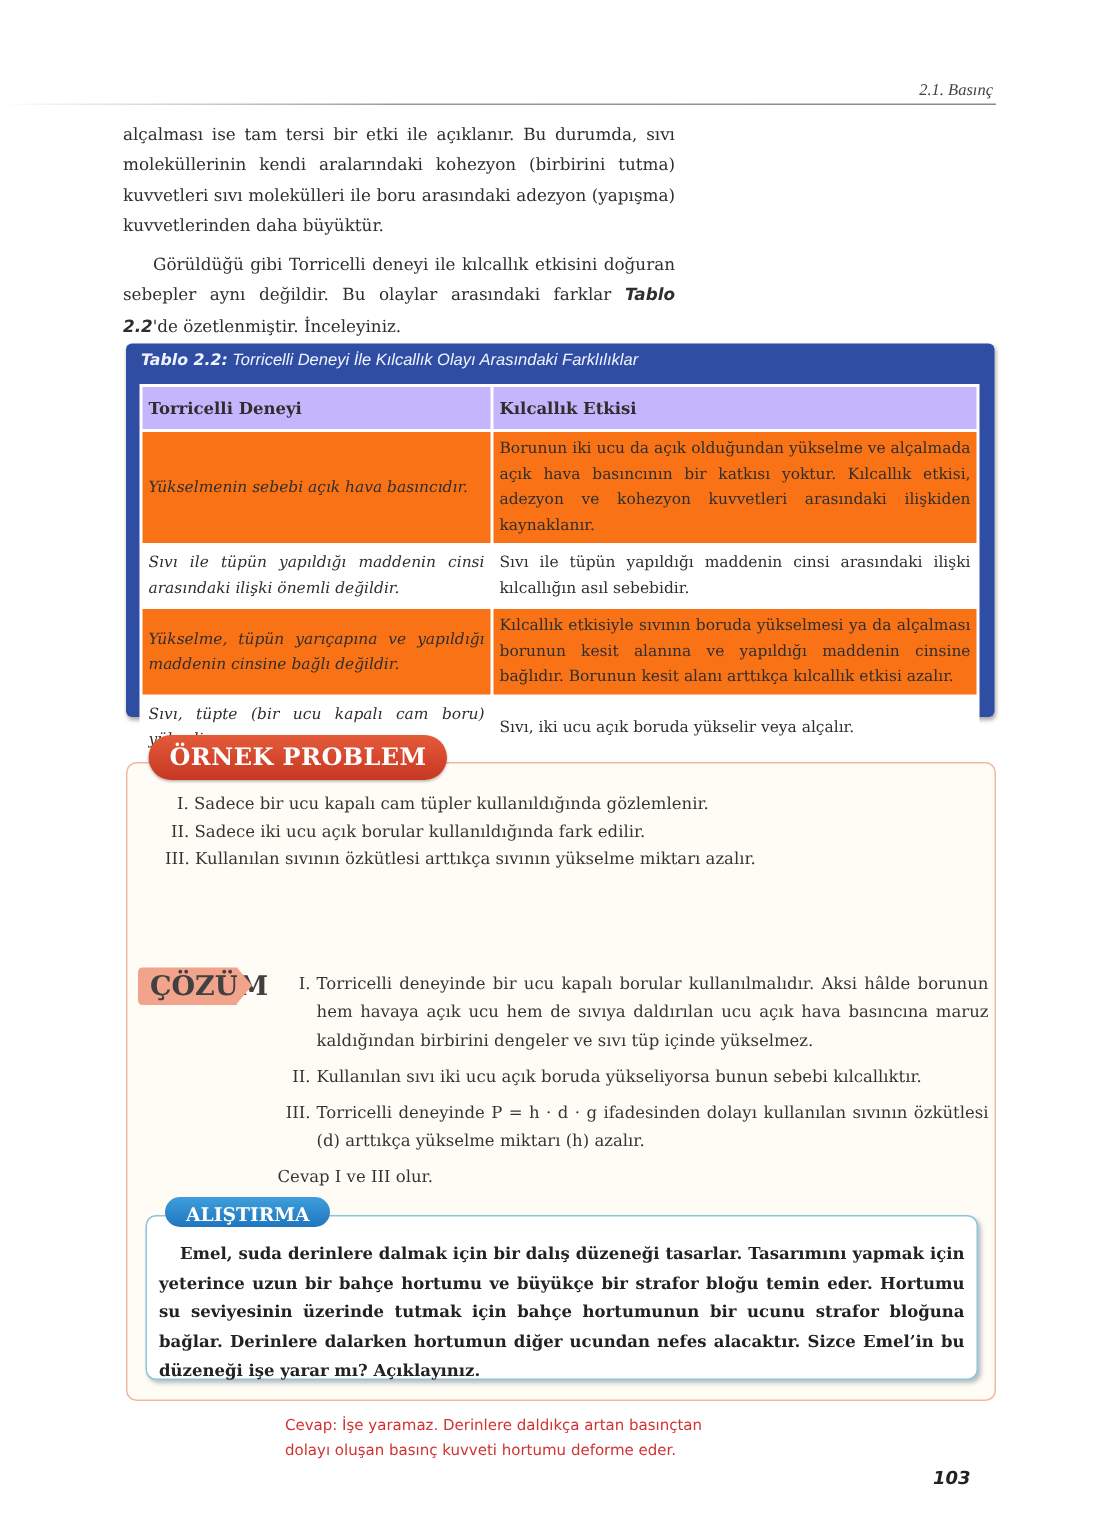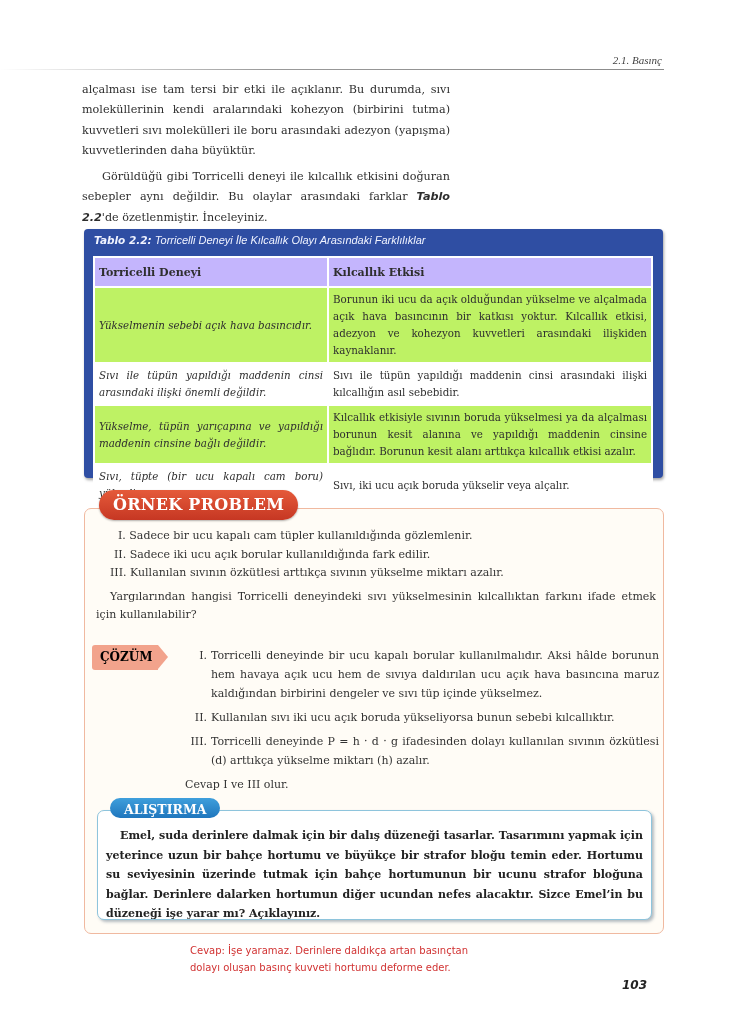--- a/index.html
+++ b/index.html
@@ -17,35 +17,35 @@
 
   .table-box { position:absolute; left:84px; top:229px; width:579px; height:249px; background:#2f4ea3;
                border-radius:4px; box-shadow:1px 2px 3px rgba(0,0,0,0.35); }
   .table-caption { position:absolute; left:10px; top:5px; font-family:"Liberation Sans", sans-serif;
                    font-style:italic; font-size:11px; color:#f0f3ff; }
   .table-caption b { font-family:"DejaVu Sans", sans-serif; font-weight:bold; font-size:10.5px; }
   table.cmp { position:absolute; left:9px; top:27px; width:560px; border-collapse:separate; border-spacing:2px;
               background:#ffffff; font-size:10.3px; line-height:17px; color:#2e2e2e; }
   table.cmp td, table.cmp th { padding:3px 4px; vertical-align:middle; text-align:justify; }
   table.cmp th { text-align:left; font-weight:bold; font-size:11px; padding:6px 4px 5px 4px; background:#c4b5fd; }
-  table.cmp tr.shade td { background:#bef264; }
+  table.cmp tr.shade td { background:#f97316; }
   table.cmp td.c1 { width:224px;font-style:italic; }
 
   .ornek-box { position:absolute; left:84px; top:508px; width:578px; height:424px; background:#fffcf6;
                border:1.5px solid #f0b9a0; border-radius:7px; }
   .ornek-tab { position:absolute; left:99px; top:490px; height:30px; padding:0 14px; background:linear-gradient(#e55a3a,#c63723);
                border-radius:15px; color:#fff; font-family:"DejaVu Serif", serif; font-weight:bold; font-size:16px;
                line-height:30px; letter-spacing:0.3px; box-shadow:0 1px 2px rgba(0,0,0,0.3); }
   .problem { position:absolute; left:96px; top:527px; width:560px; font-size:11px; line-height:18.5px; color:#333; }
   .problem .item { margin:0; }
   .problem .q { text-indent:14px; margin-top:5px; text-align:justify; }
 
   .cozum-tag { position:absolute; left:92px; top:645px; width:66px; height:25px; background:#f2a38c;
-               font-family:"DejaVu Serif", serif; font-weight:bold; font-size:12px; line-height:25px;
-               color:#000000; padding-left:8px; box-sizing:border-box; border-radius:3px 0 0 3px; }
+               font-family:"DejaVu Serif", serif; font-weight:bold; font-size:18px; line-height:25px;
+               color:#404040; padding-left:8px; box-sizing:border-box; border-radius:3px 0 0 3px; }
   .cozum-tag::after { content:""; position:absolute; right:-10px; top:0; border-top:12.5px solid transparent;
                       border-bottom:12.5px solid transparent; border-left:10px solid #f2a38c; }
   .solution { position:absolute; left:185px; top:646px; width:474px; font-size:11px; line-height:19px; color:#333; }
   .solution .s-item { display:flex; margin-bottom:5px; text-align:justify; }
   .solution .s-num { flex:0 0 auto; text-align:right; padding-right:4px; }
   .solution .s-num.n1 { width:22px; }
   .solution .s-num.n2 { width:22px; }
   .solution .s-num.n3 { width:22px; }
   .solution .s-text { flex:1; }
   .solution .answer { margin-top:2px; }
@@ -102,21 +102,20 @@
     </table>
 </div>
 
 <div class="ornek-box"></div>
 <div class="ornek-tab">ÖRNEK PROBLEM</div>
 
 <div class="problem">
   <p class="item" style="padding-left:22px">I. Sadece bir ucu kapalı cam tüpler kullanıldığında gözlemlenir.</p>
   <p class="item" style="padding-left:18px">II. Sadece iki ucu açık borular kullanıldığında fark edilir.</p>
   <p class="item" style="padding-left:14px">III. Kullanılan sıvının özkütlesi arttıkça sıvının yükselme miktarı azalır.</p>
-  <p class="q">Yargılarından hangisi Torricelli deneyindeki sıvı yükselmesinin kılcallıktan farkını ifade etmek için kullanılabilir?</p>
 </div>
 
 <div class="cozum-tag">ÇÖZÜM</div>
 
 <div class="solution">
   <div class="s-item">
     <span class="s-num n1">I.</span>
     <span class="s-text">Torricelli deneyinde bir ucu kapalı borular kullanılmalıdır. Aksi hâlde borunun hem havaya açık ucu hem de sıvıya daldırılan ucu açık hava basıncına maruz kaldığından birbirini dengeler ve sıvı tüp içinde yükselmez.</span>
   </div>
   <div class="s-item">

